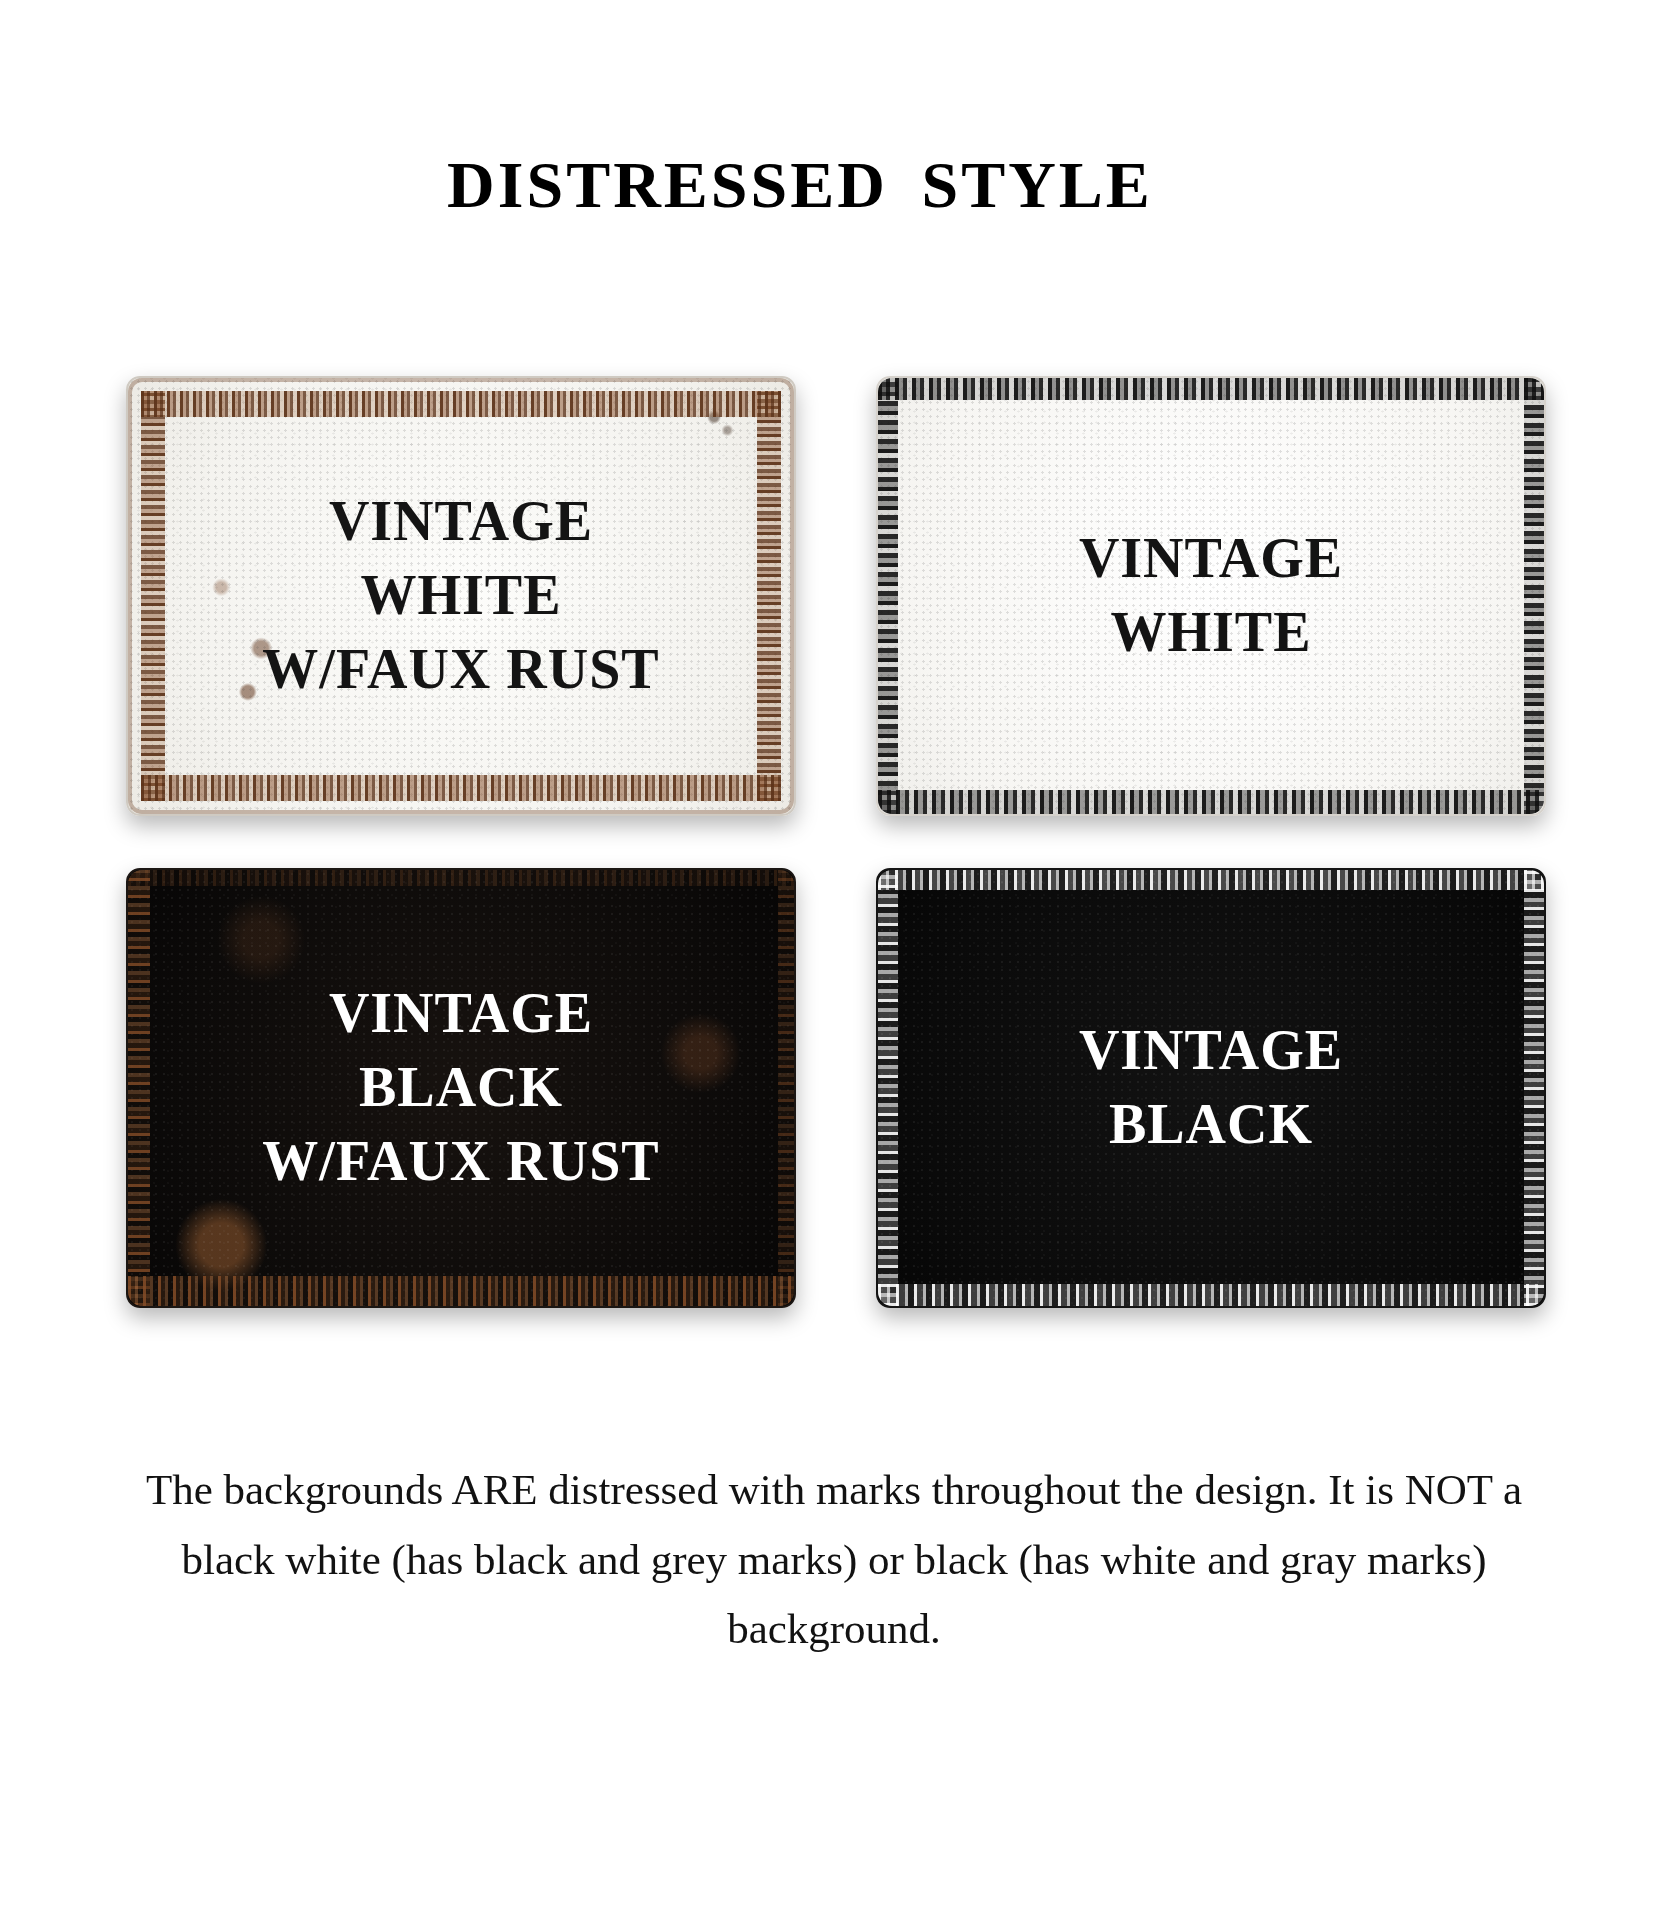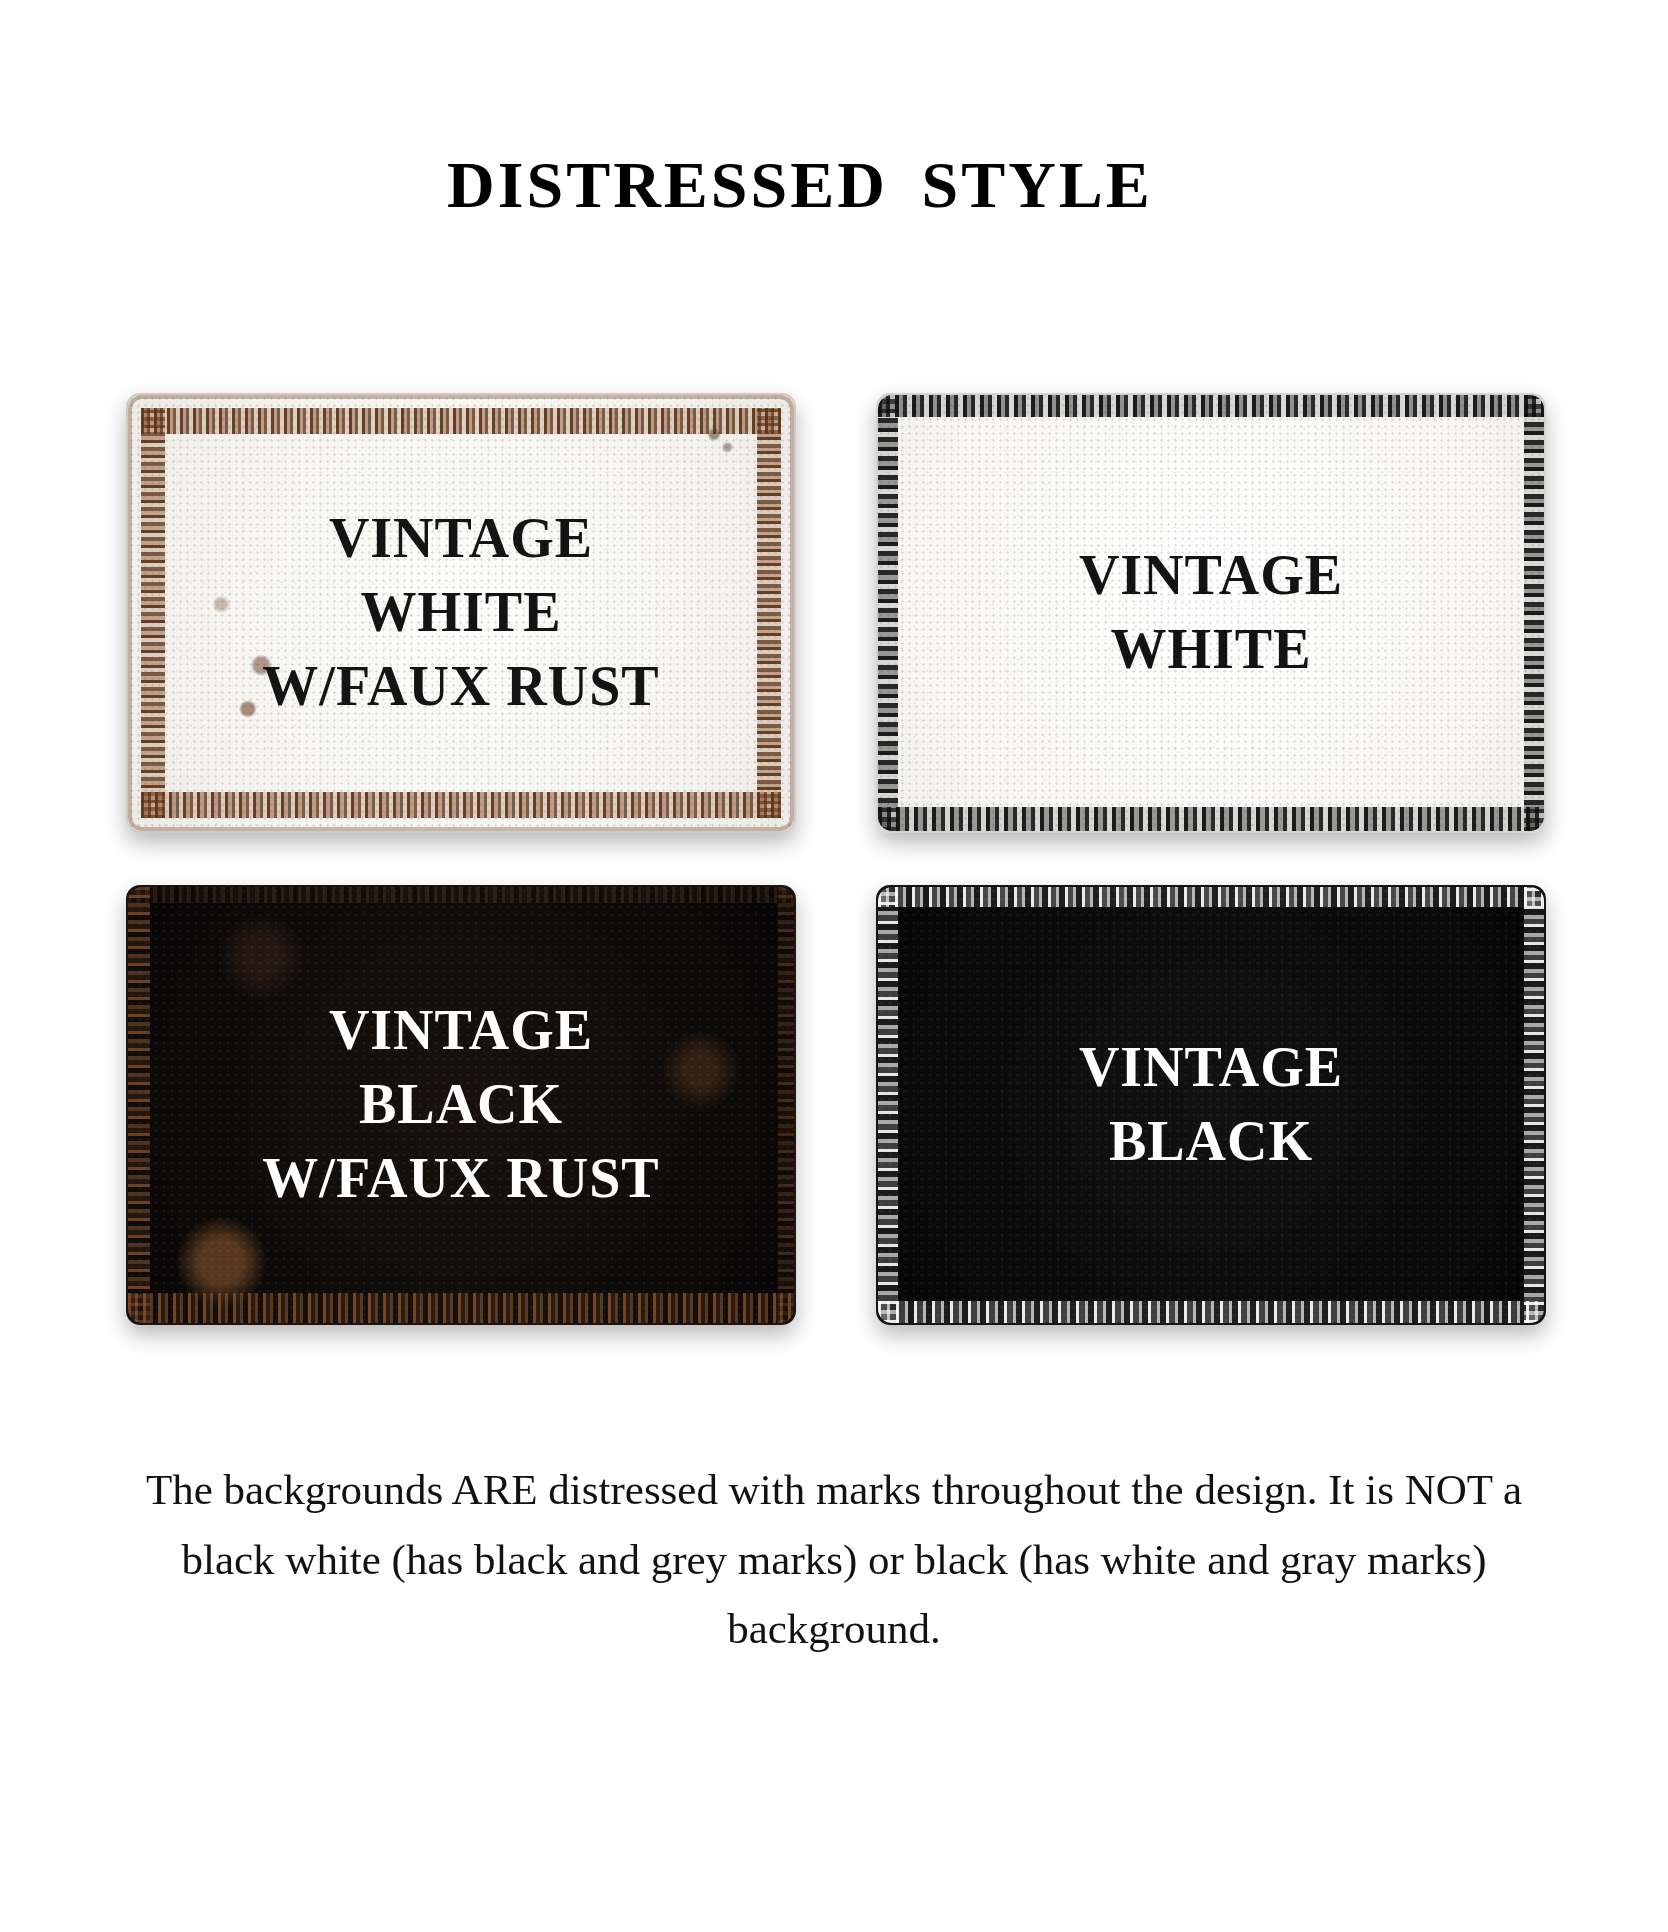--- a/index.html
+++ b/index.html
@@ -29,21 +29,21 @@
     font-size: 66px;
     letter-spacing: 3px;
     word-spacing: 14px;
     margin: 0;
     padding-top: 152px;
     line-height: 1;
   }
 
   .grid {
     position: absolute;
-    top: 393px;
+    top: 376px;
     left: 126px;
     width: 1420px;
     display: grid;
     grid-template-columns: 670px 670px;
     grid-template-rows: 440px 440px;
     column-gap: 80px;
     row-gap: 52px;
     text-decoration: underline;
   }
 

